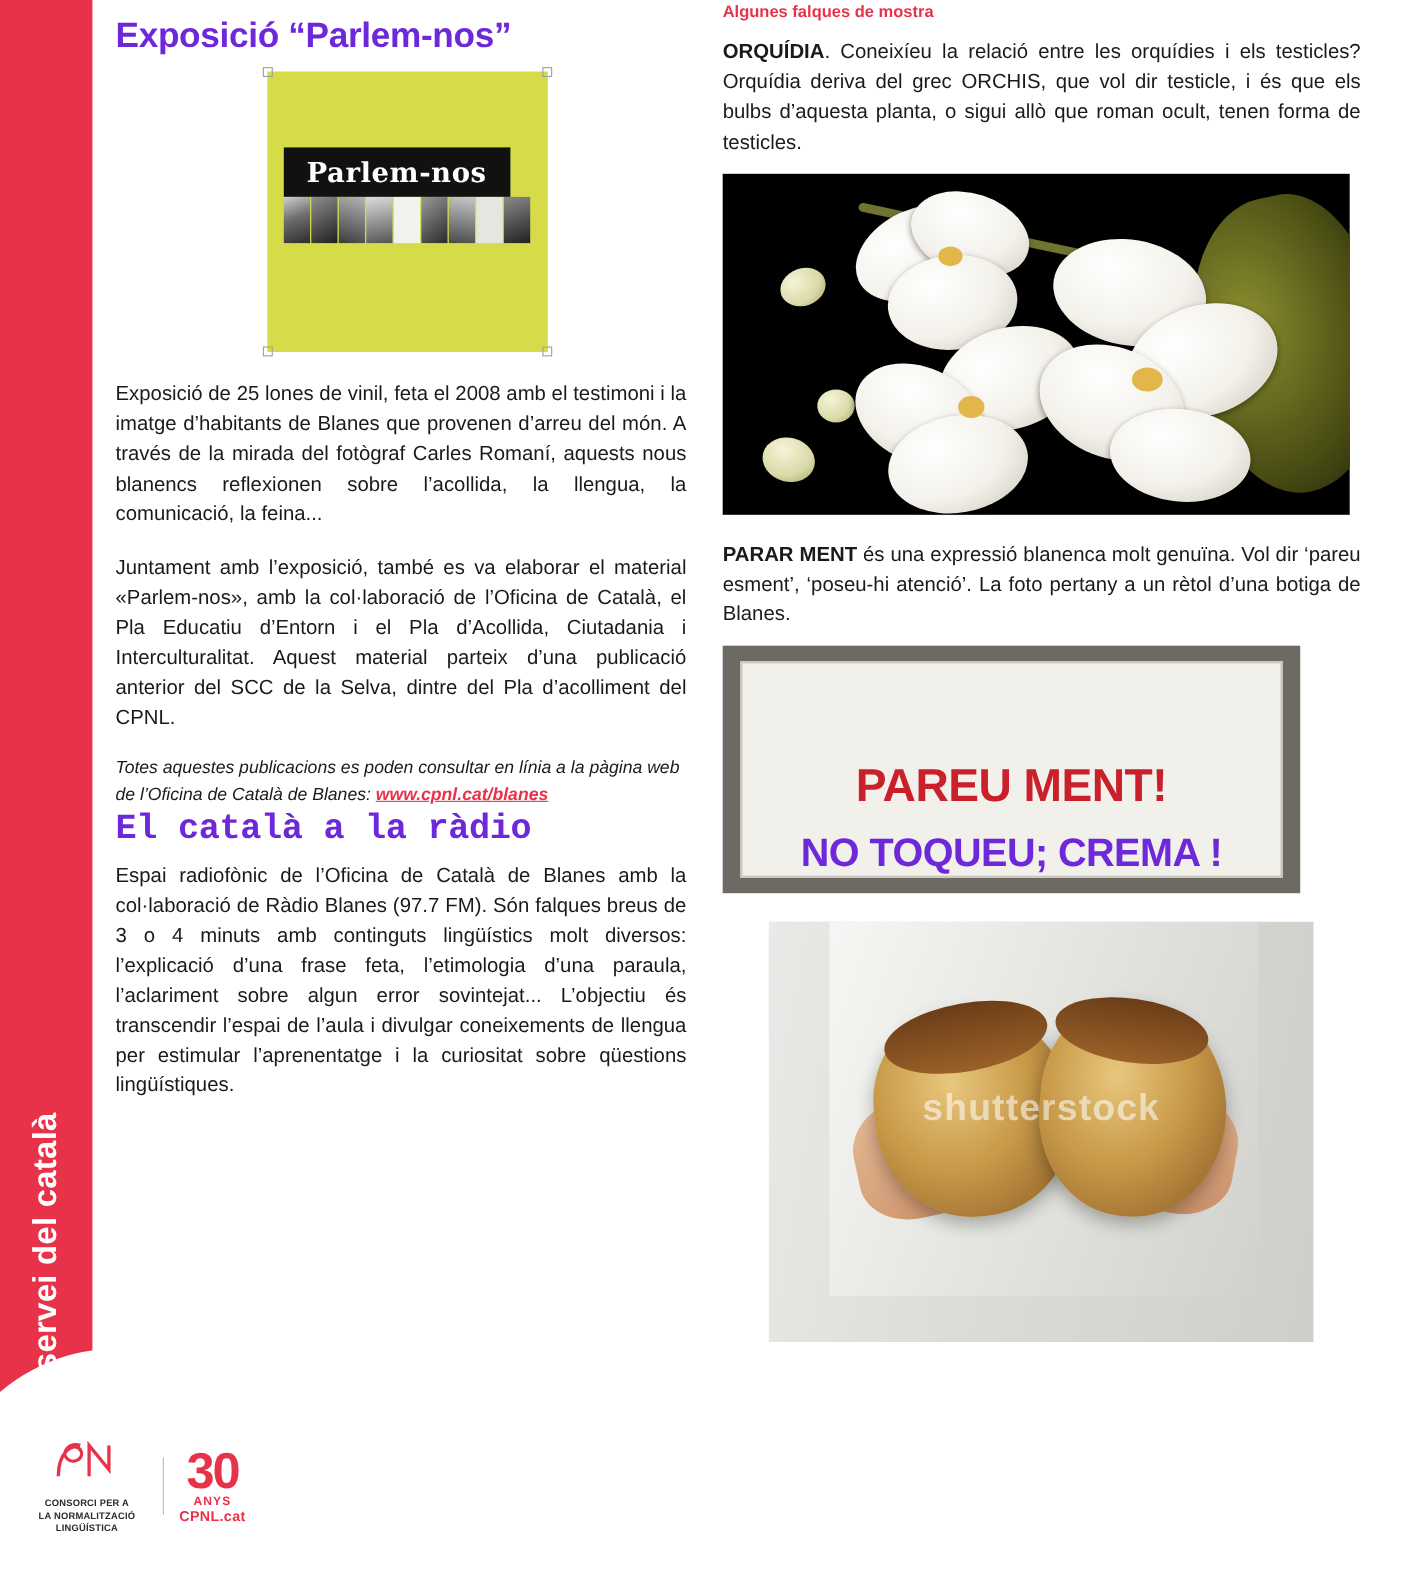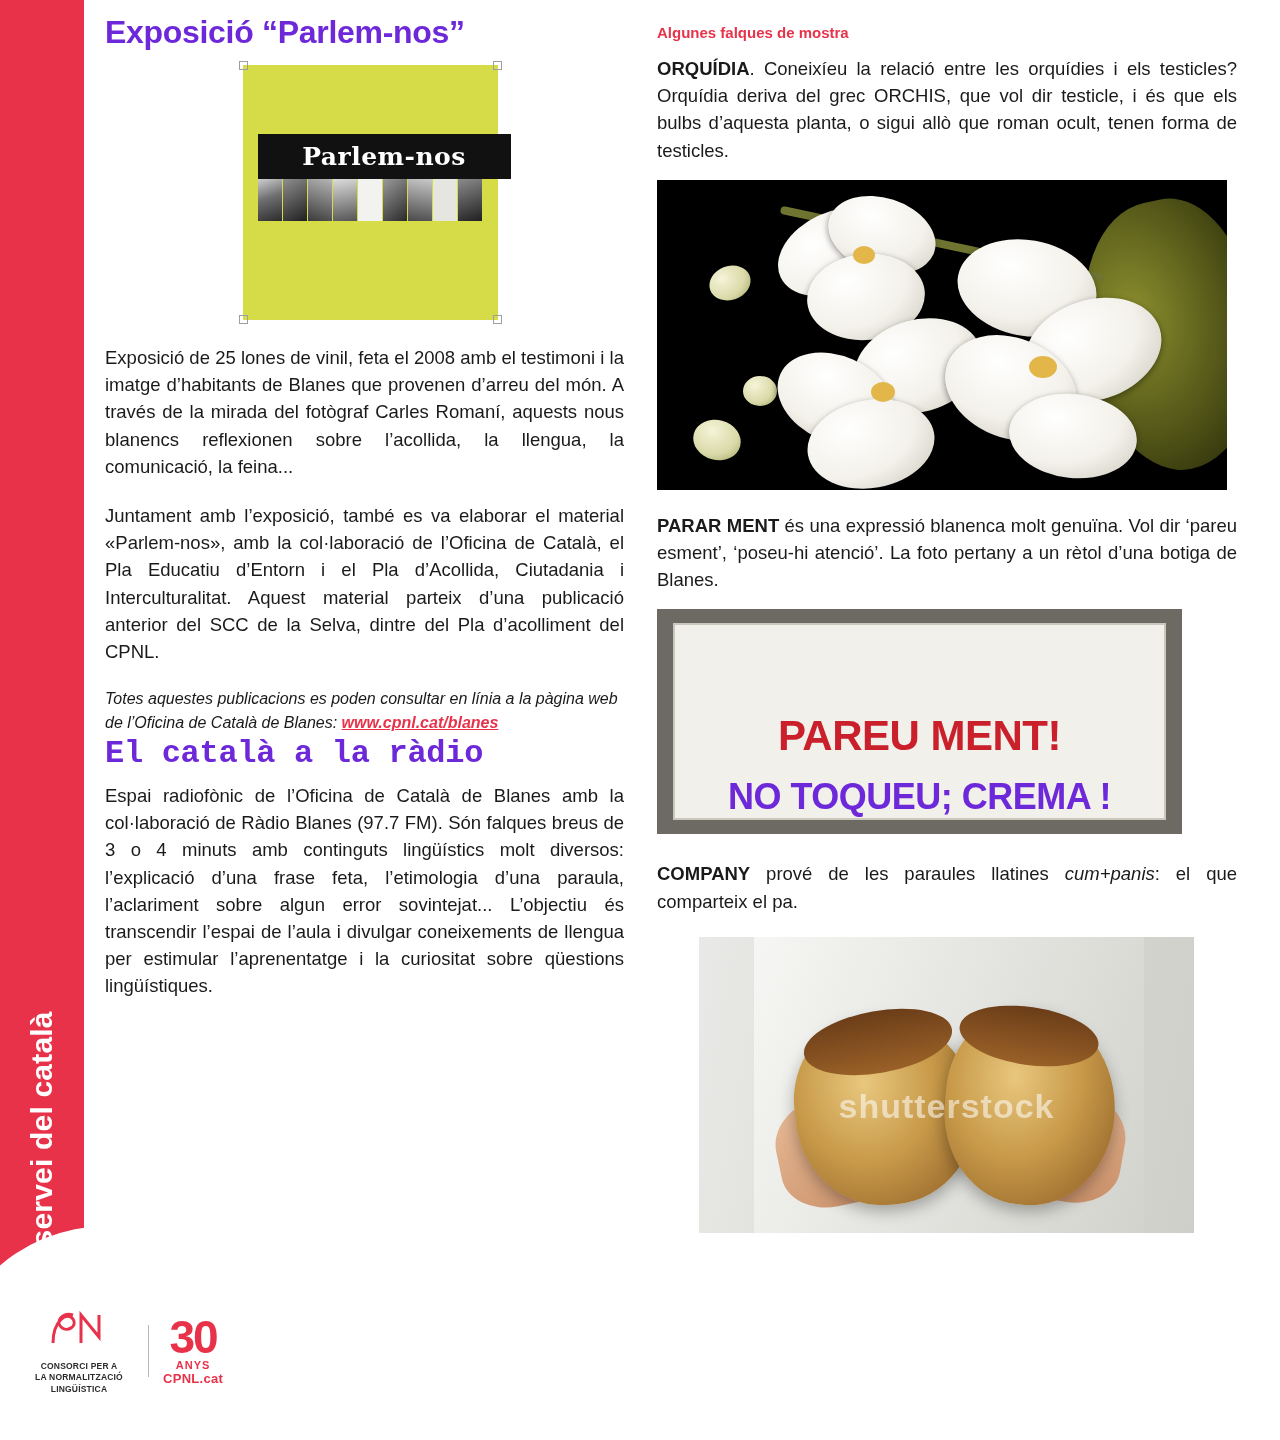--- a/index.html
+++ b/index.html
@@ -121,21 +121,21 @@
   
   .col-left {
     position: absolute;
     left: 105px;
     top: 14px;
     width: 530px;
   }
   .col-right {
     position: absolute;
     left: 657px;
-    top: 24px;
+    top: 2px;
     width: 580px;
   }
 
   h1.section-title {
     color: #6d28d9;
     font-size: 32px;
     font-weight: bold;
     margin: 0 0 10px 0;
     letter-spacing: -0.3px;
   }
@@ -184,21 +184,21 @@
   .poster {
     position: relative;
     width: 255px;
     height: 255px;
     background: #d6dc48;
   }
   .poster-band {
     position: absolute;
     left: 15px;
     top: 69px;
-    width: 253px;
+    width: 206px;
     height: 45px;
     background: #111111;
     display: flex;
     align-items: center;
     justify-content: center;
   }
   .poster-band span {
     color: #ffffff;
     font-family: "DejaVu Serif", serif;
     font-size: 25px;
@@ -325,21 +325,21 @@
     color: #6d28d9;
     font-size: 36px;
     font-weight: bold;
     letter-spacing: -0.5px;
   }
 
   
   .photo-bread {
     position: relative;
     width: 495px;
-    height: 296px;
+    height: 382px;
     margin: 22px 16px 0 42px;
     background: #d8d8d6;
     overflow: hidden;
   }
   .bread-bg {
     position: absolute;
     inset: 0;
     background: linear-gradient(100deg, #e9e9e7 0%, #dcdcd8 40%, #cfcfca 100%);
   }
   .bread-shirt {
@@ -496,23 +496,20 @@
     <b>PARAR MENT</b><span> és una expressió blanenca molt genuïna. Vol dir ‘pareu esment’, ‘poseu-hi atenció’. La foto pertany a un rètol d’una botiga de Blanes.</span>
   </p>
 
   <div class="photo-sign">
     <div class="sign-paper">
       <div class="sign-line1">PAREU MENT!</div>
       <div class="sign-line2">NO TOQUEU; CREMA !</div>
     </div>
   </div>
 
-  <p class="rt-para">
-    <b>COMPANY</b><span> prové de les paraules llatines </span><i>cum+panis</i><span>: el que comparteix el pa.</span>
-  </p>
 
   <div class="photo-bread">
     <div class="bread-bg"></div>
     <div class="bread-shirt"></div>
 
     <div class="hand" style="left:78px; top:156px; width:140px; height:110px; transform:rotate(-12deg);"></div>
     <div class="hand" style="right:70px; top:150px; width:140px; height:112px; transform:rotate(10deg);"></div>
 
     <div class="bread-half" style="left:96px; top:78px; width:180px; height:190px; transform:rotate(-6deg);"></div>
     <div class="bread-half" style="left:246px; top:72px; width:170px; height:196px; transform:rotate(5deg);"></div>

